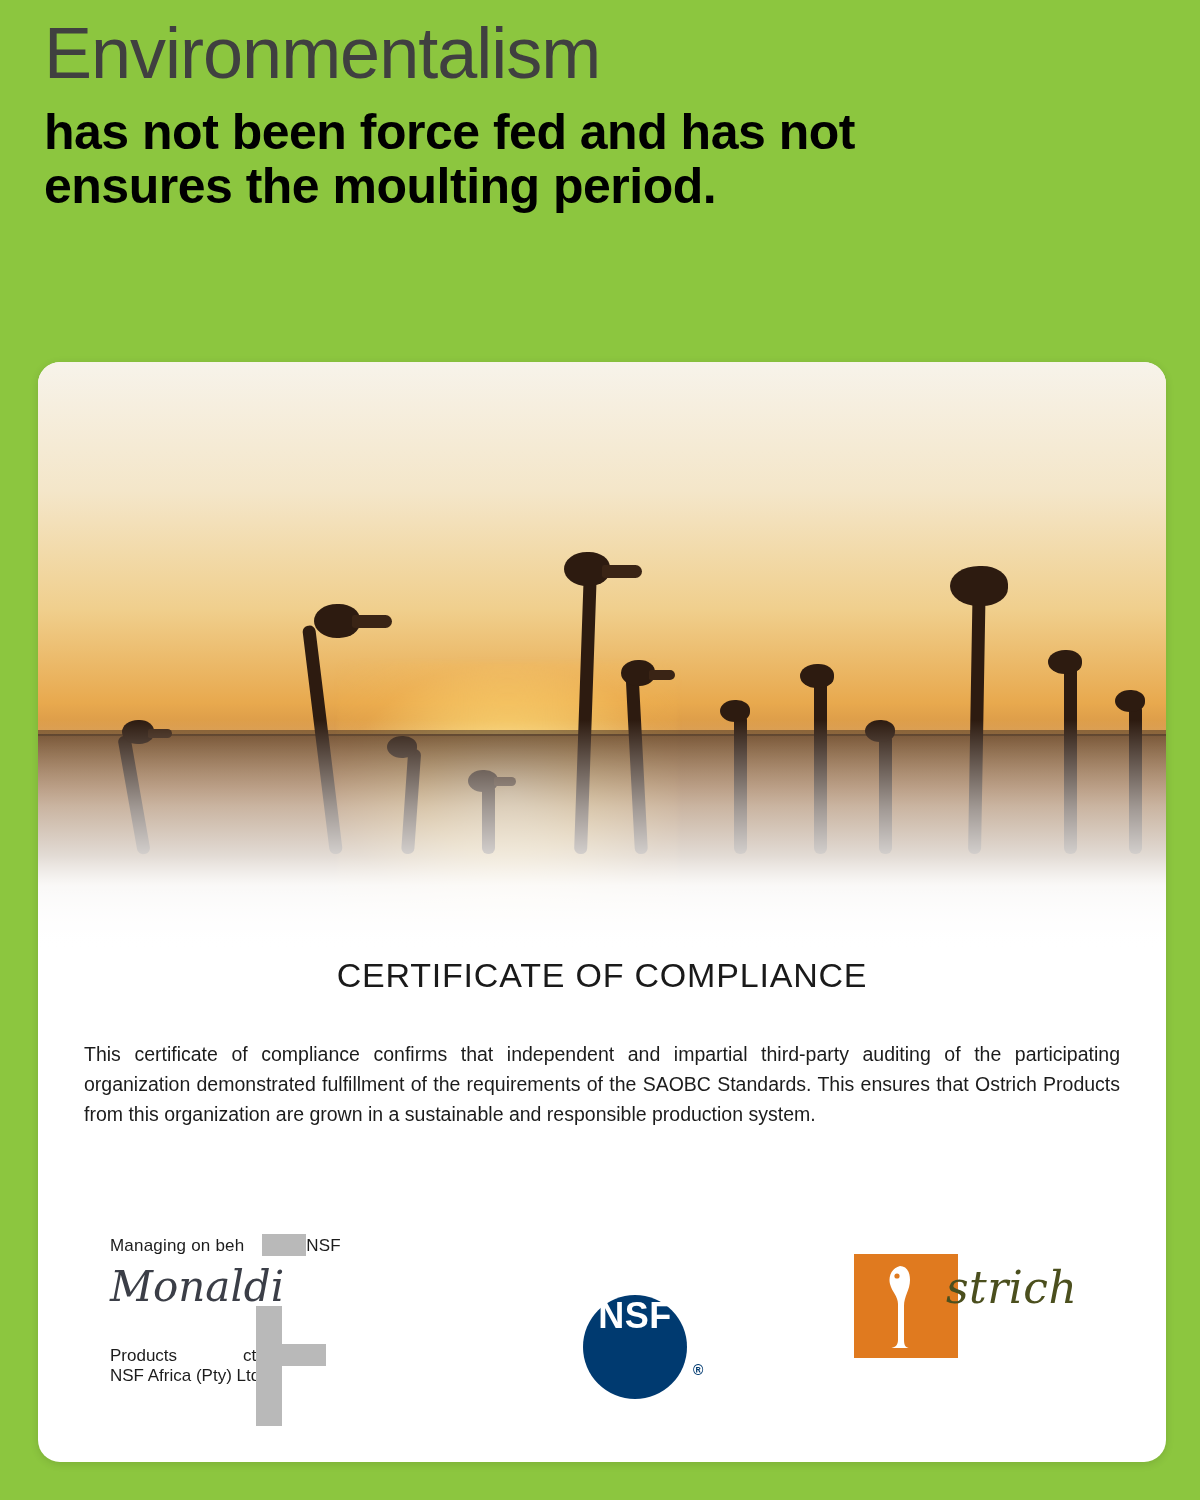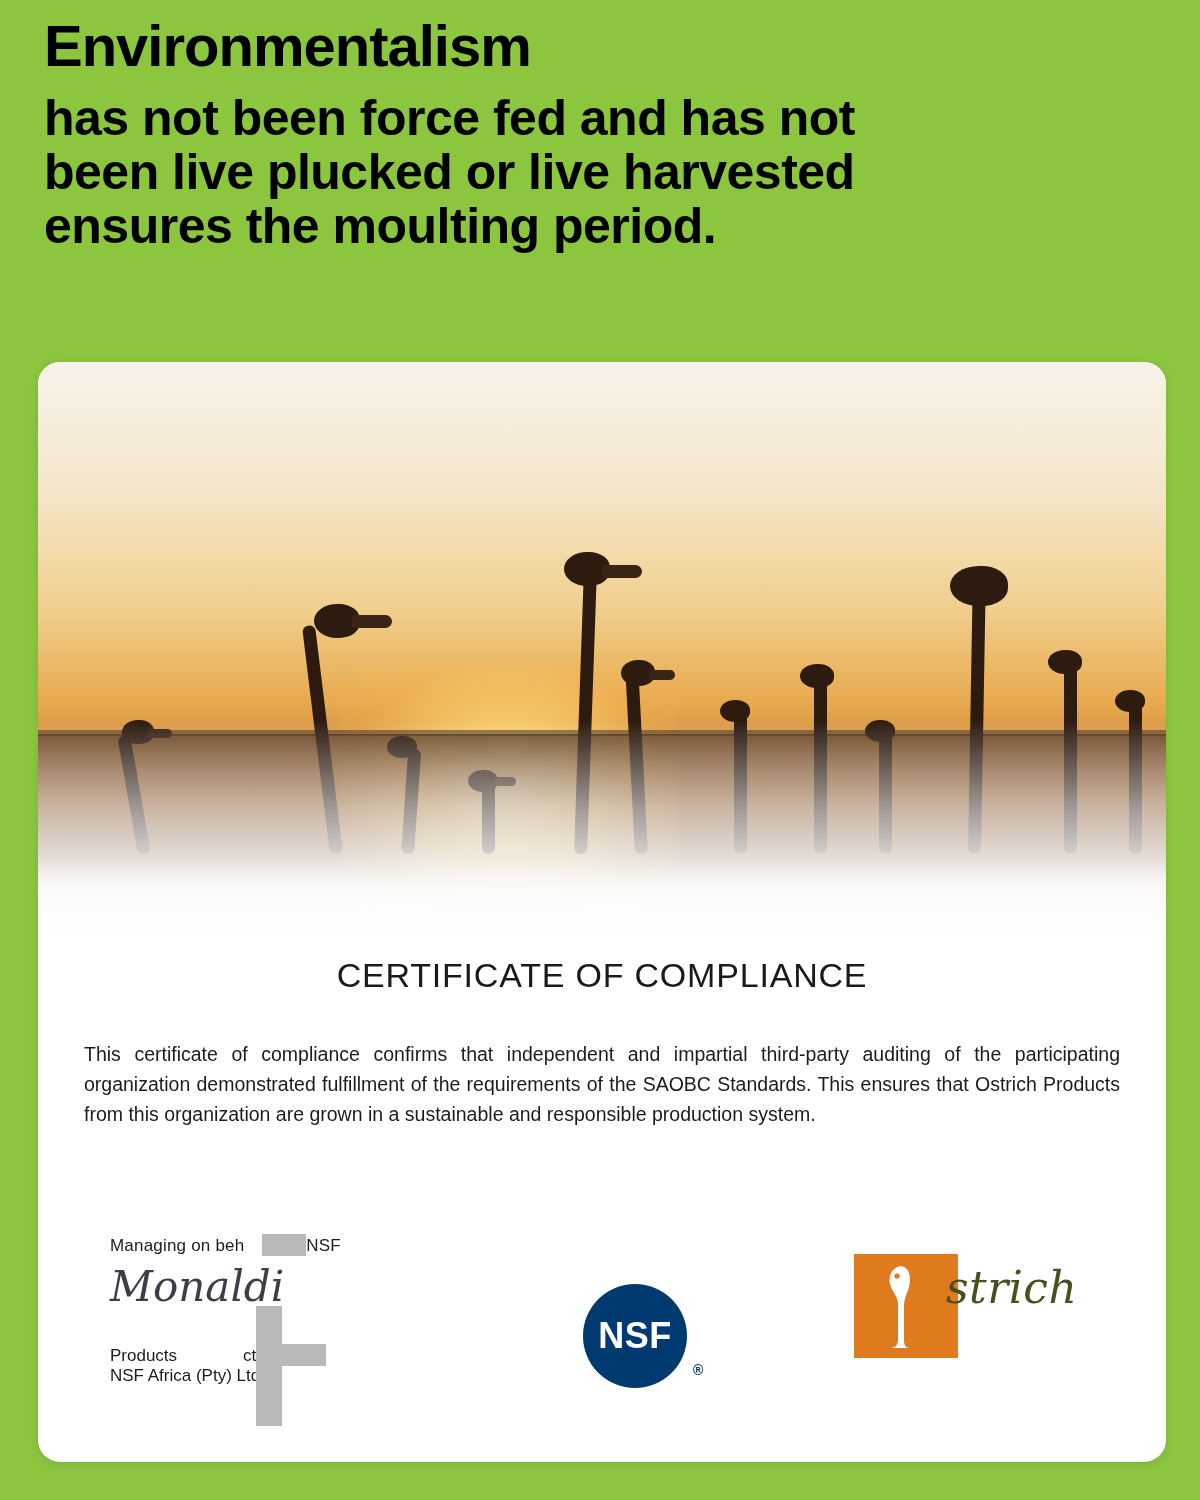--- a/index.html
+++ b/index.html
@@ -20,24 +20,24 @@
     height: 1500px;
     background: #8cc63f;
     box-sizing: border-box;
   }
 
   
   .headline-block {
     padding: 18px 40px 0 44px;
   }
   .headline {
-    color: #000000;
-    font-size: 58px;
+    color: #404040;
+    font-size: 72px;
     line-height: 0.98;
-    font-weight: 700;
+    font-weight: 400;
     letter-spacing: -1px;
     margin: 0;
     white-space: nowrap;
   }
   .subhead {
     color: #000000;
     font-size: 50px;
     line-height: 1.08;
     font-weight: 700;
     letter-spacing: -0.5px;
@@ -203,28 +203,27 @@
     font-size: 17px;
     color: #1c1c1c;
     line-height: 1.15;
     white-space: nowrap;
   }
 
   
   .nsf {
     position: absolute;
     left: 545px;
-    top: 48px;
+    top: 59px;
     width: 104px;
     height: 104px;
     border-radius: 50%;
     background: #003a70;
     color: #ffffff;
     display: flex;
-    align-items: center;
     justify-content: center;
     font-weight: 700;
     font-size: 36px;
     letter-spacing: 0.5px;
   }
   .nsf-r {
     position: absolute;
     left: 655px;
     top: 126px;
     font-size: 14px;
@@ -279,21 +278,20 @@
 </style>
 </head>
 <body>
 
 <div class="poster">
 
   <div class="headline-block">
     <h1 class="headline">Environmentalism</h1>
     <div class="subhead">
       <div>has not been force fed and has not</div>
-      <div>been live plucked or live harvested</div>
       <div>ensures the moulting period.</div>
     </div>
   </div>
 
   <div class="card">
 
     <div class="photo">
       <div class="sun"></div>
       <div class="ground"></div>
       <div class="fenceline"></div>

